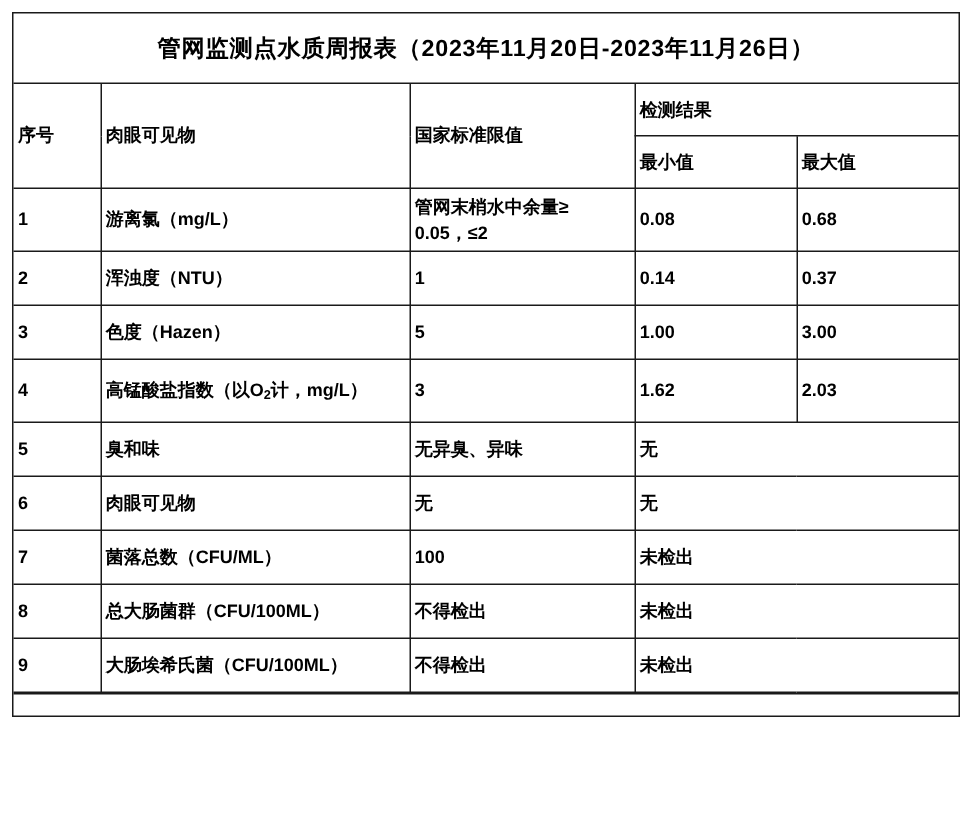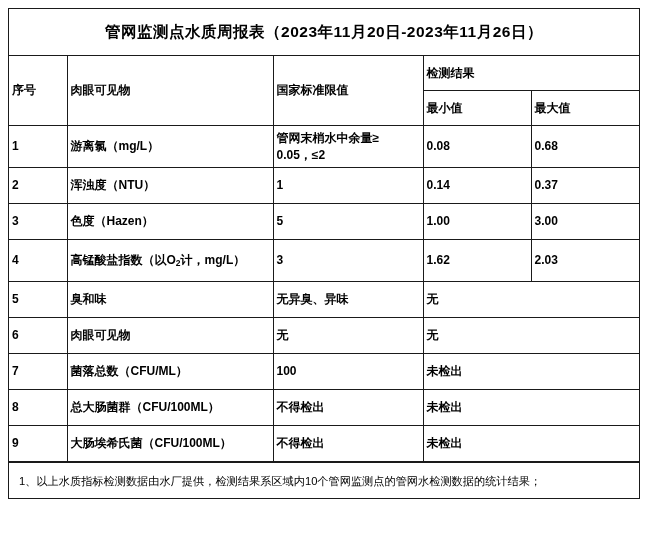--- a/index.html
+++ b/index.html
@@ -198,17 +198,16 @@
         <tr class="row-h">
           <td>9</td>
           <td>大肠埃希氏菌（CFU/100ML）</td>
           <td>不得检出</td>
           <td colspan="2">未检出</td>
         </tr>
       </tbody>
     </table>
 
     <div class="notes">
-      <div class="note-line">1、以上水质指标检测数据由水厂提供，检测结果系区域内10个管网监测点的管网水检测数据的统计结果；</div>
     </div>
 
   </div>
 </div>
 
 </body></html>

